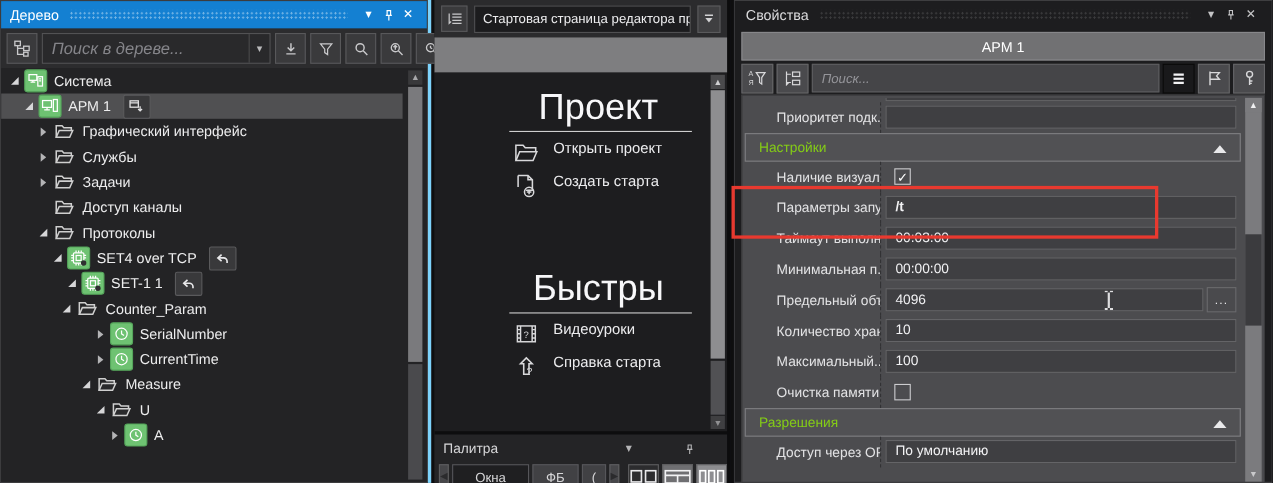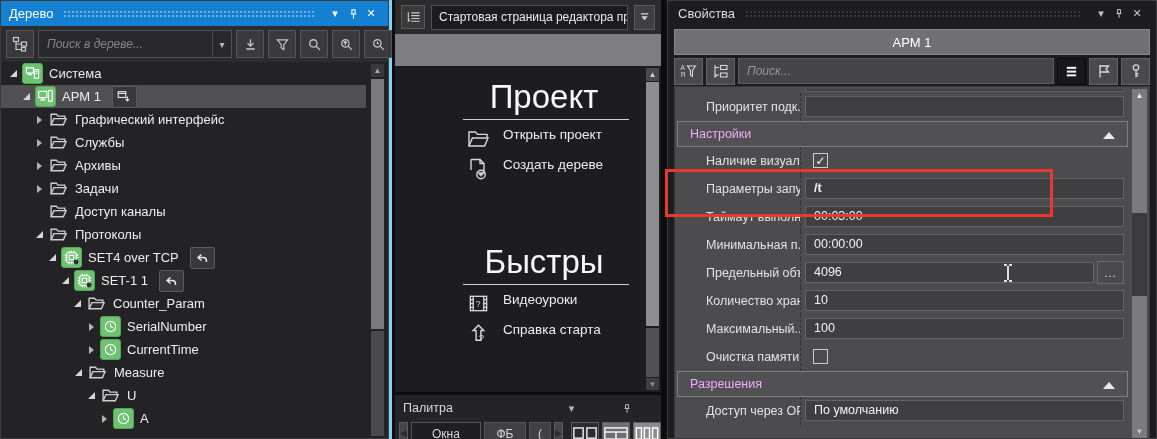--- a/index.html
+++ b/index.html
@@ -29,21 +29,21 @@
               display:flex;align-items:center;padding:0 8px;}
   .t-titlebar .ttl{color:#fff;font-size:13px;}
   .t-toolbar{position:absolute;left:1px;right:1px;top:26px;height:36px;background:#2c2c2e;
              display:flex;align-items:center;gap:4px;padding:0 5px;}
   .tool-btn{width:28px;height:28px;background:#3a3a3c;border:1px solid #58585a;
             display:flex;align-items:center;justify-content:center;flex:0 0 auto;}
   .tool-btn svg{display:block}
   .t-search{height:28px;flex:1;max-width:208px;background:#29292b;border:1px solid #525254;
             display:flex;align-items:center;}
   .t-search input{flex:1;min-width:0;background:transparent;border:0;outline:0;color:#f0abfc;
-                  font-size:12px;font-style:italic;padding:0 8px;}
+                  font-size:15px;font-style:italic;padding:0 8px;}
   .t-search input::placeholder{color:#85858a;font-style:italic;}
   .t-search .dd{width:19px;align-self:stretch;border-left:1px solid #4a4a4c;display:flex;
                 align-items:center;justify-content:center;color:#b9b9bb;font-size:10px;}
   .t-body{position:absolute;left:1px;right:1px;top:62px;bottom:1px;background:#232325;overflow:hidden;}
   .tree-scroll{right:4px;top:2px;bottom:2px;}
   .tree-scroll .vs-thumb{top:15px;height:250px;}
   .tree-scroll .vs-track{top:267px;bottom:0;}
 
   .tree-row{height:23px;display:flex;align-items:center;white-space:nowrap;margin-right:22px;}
   .tree-row.sel{background:#505052;}
@@ -123,21 +123,21 @@
             border:1px solid #646467;color:#f2f2f4;font-size:12.5px;line-height:19px;padding-left:8px;white-space:nowrap;}
   .pg-field.bold{font-weight:bold;}
   .pg-row.has-btn .pg-field{right:34px;}
   .pg-dots-btn{position:absolute;right:4px;top:2px;width:27px;height:23px;background:#4a4a4d;
                border:1px solid #6a6a6d;color:#eaeaec;font-size:11px;letter-spacing:1px;
                display:flex;align-items:center;justify-content:center;}
   .pg-check{position:absolute;left:136px;top:6px;width:15px;height:15px;border:1px solid #cccccf;
             display:flex;align-items:center;justify-content:center;color:#ffffff;font-size:12px;line-height:1;}
   .pg-section{height:26px;background:#515154;border:1px solid #7f7f82;display:flex;align-items:center;
               padding:0 12px;position:relative;}
-  .pg-sec-label{color:#f0abfc;font-size:12.5px;}
+  .pg-sec-label{color:#84cc16;font-size:12.5px;}
   .pg-sec-arrow{position:absolute;right:12px;top:10px;width:0;height:0;
                 border-bottom:7px solid #e9e9eb;border-left:6px solid transparent;border-right:6px solid transparent;}
   .props-scroll{right:2px;top:2px;bottom:0;width:15px;background:#7b7b7e;}
   .props-scroll .vs-arrow{background:#7b7b7e;color:#f0f0f2;}
   .props-scroll .vs-thumb{top:124px;height:83px;background:#3b3b3e;}
   .props-scroll .vs-bottom{position:absolute;bottom:1px;left:0;right:0;height:12px;
             display:flex;align-items:center;justify-content:center;font-size:8px;color:#c9c9cb;}
 
   
   .red-rect{position:absolute;left:665px;top:169px;width:388px;height:48px;border:3px solid #e8392f;
@@ -261,30 +261,20 @@
             <span class="tlabel">Службы</span>
           </div>
           <div class="tree-row" style="padding-left: 32px;">
             <span class="texp closed"></span>
             <span class="ficon">
               <svg width="19" height="19" viewBox="0 0 18 18">
                 <path d="M2 14 V4 h5 l1.6 1.8 H15 v2.2" fill="none" stroke="#cfcfcf" stroke-width="1.3"></path>
                 <path d="M2 14 L4.6 8.2 H16.2 L13.6 14 Z" fill="#2a2a2c" stroke="#cfcfcf" stroke-width="1.3"></path>
               </svg>
             </span>
-            <span class="tlabel">Архивы</span>
-          </div>
-          <div class="tree-row" style="padding-left: 32px;">
-            <span class="texp closed"></span>
-            <span class="ficon">
-              <svg width="19" height="19" viewBox="0 0 18 18">
-                <path d="M2 14 V4 h5 l1.6 1.8 H15 v2.2" fill="none" stroke="#cfcfcf" stroke-width="1.3"></path>
-                <path d="M2 14 L4.6 8.2 H16.2 L13.6 14 Z" fill="#2a2a2c" stroke="#cfcfcf" stroke-width="1.3"></path>
-              </svg>
-            </span>
             <span class="tlabel">Задачи</span>
           </div>
           <div class="tree-row" style="padding-left: 32px;">
             <span class="texp none"></span>
             <span class="ficon">
               <svg width="19" height="19" viewBox="0 0 18 18">
                 <path d="M2 14 V4 h5 l1.6 1.8 H15 v2.2" fill="none" stroke="#cfcfcf" stroke-width="1.3"></path>
                 <path d="M2 14 L4.6 8.2 H16.2 L13.6 14 Z" fill="#2a2a2c" stroke="#cfcfcf" stroke-width="1.3"></path>
               </svg>
             </span>
@@ -329,21 +319,21 @@
               </svg>
             </span>
             <span class="tlabel">SET-1 1</span>
             <span class="tbadge">
               <svg width="16" height="16" viewBox="0 0 18 18" fill="none" stroke="#e8e8ea" stroke-width="1.7">
                 <path d="M14 13.5 V12 a3.6 3.6 0 0 0 -3.6 -3.6 H5"></path>
                 <path d="M8.4 5 L4.6 8.4 L8.4 11.8"></path>
               </svg>
             </span>
           </div>
-          <div class="tree-row" style="padding-left: 70px;">
+          <div class="tree-row" style="padding-left: 53px;">
             <span class="texp open"></span>
             <span class="ficon">
               <svg width="19" height="19" viewBox="0 0 18 18">
                 <path d="M2 14 V4 h5 l1.6 1.8 H15 v2.2" fill="none" stroke="#cfcfcf" stroke-width="1.3"></path>
                 <path d="M2 14 L4.6 8.2 H16.2 L13.6 14 Z" fill="#2a2a2c" stroke="#cfcfcf" stroke-width="1.3"></path>
               </svg>
             </span>
             <span class="tlabel">Counter_Param</span>
           </div>
           <div class="tree-row" style="padding-left: 84px;">
@@ -439,21 +429,21 @@
         </div>
         <div class="m-link">
           <span class="lic">
               <svg width="24" height="24" viewBox="0 0 24 24" fill="none" stroke="#d8d8da" stroke-width="1.4">
                 <path d="M5 2.5 h9 l4 4 V16 h-6 M5 2.5 V13 M14 2.5 V6.5 h4"></path>
                 <circle cx="15" cy="17.5" r="4.2"></circle>
                 <path d="M15 15.4 v4.2 M12.9 17.5 h4.2"></path>
                 <path d="M6 9 h.01 M8.5 9 h.01 M6 11.5 h.01 M8.5 11.5 h.01" stroke-width="1.8"></path>
               </svg>
             </span>
-          <span class="ltx">Создать дереве</span>
+          <span class="ltx">Создать старта</span>
         </div>
       </div>
       <div style="height:44px"></div>
       <div class="m-h1">Быстры</div>
       <div class="m-hr"></div>
       <div class="m-links">
         <div class="m-link">
           <span class="lic">
               <svg width="23" height="23" viewBox="0 0 24 24" fill="none" stroke="#d8d8da" stroke-width="1.4">
                 <rect x="3.5" y="4.5" width="17" height="15"></rect>

